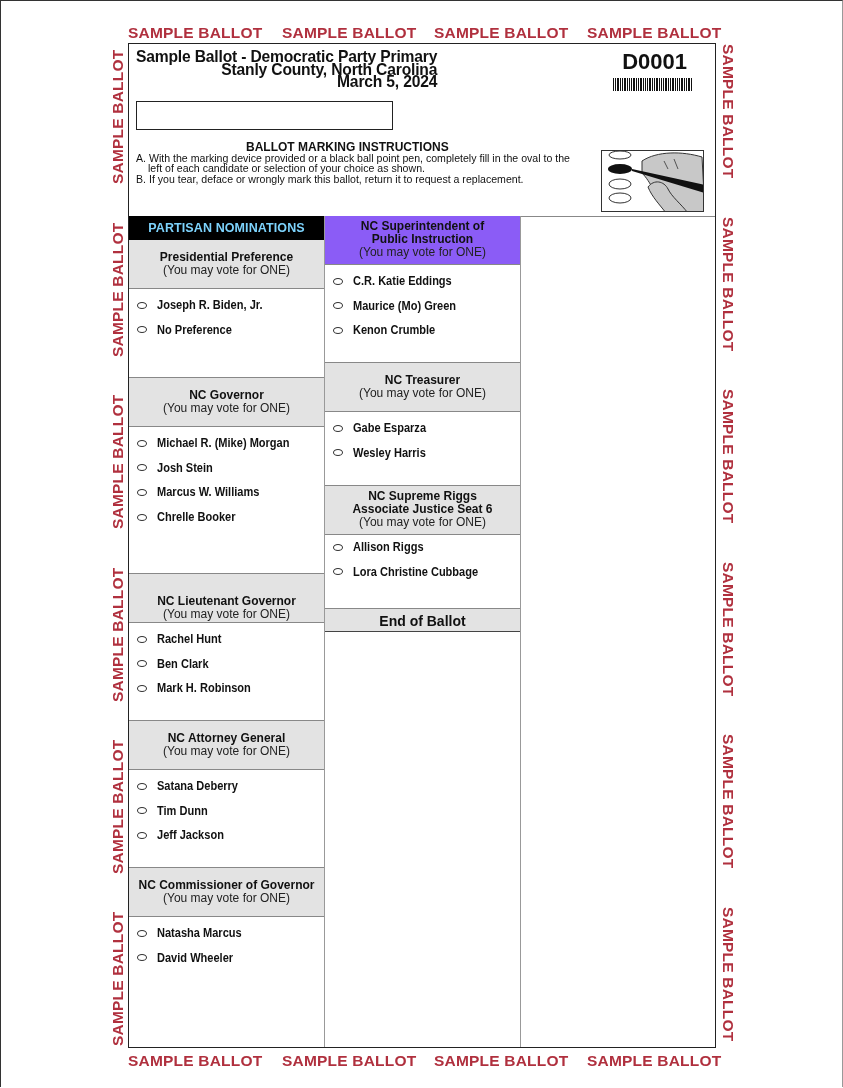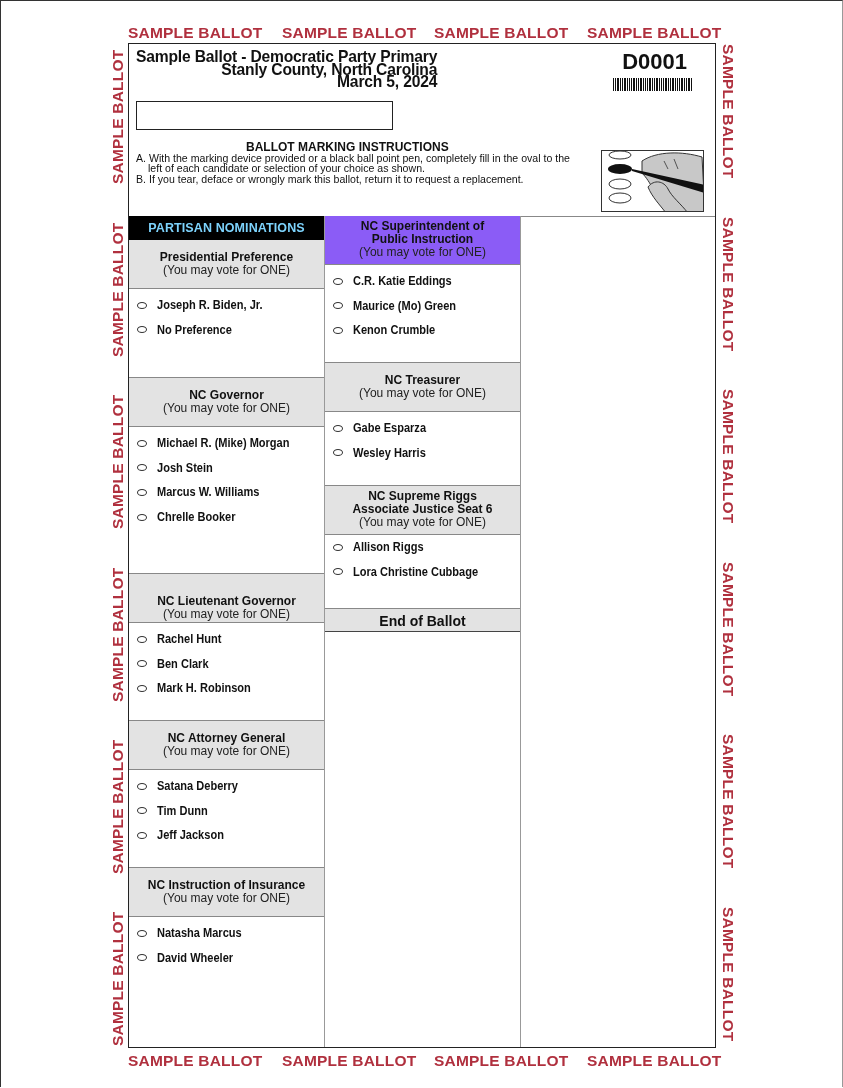--- a/index.html
+++ b/index.html
@@ -223,21 +223,21 @@
           <span class="oval"></span>
           <span class="nmx">Tim Dunn</span>
         </div>
       <div class="cand">
           <span class="oval"></span>
           <span class="nmx">Jeff Jackson</span>
         </div>
     </div>
 
     <div class="contest-h" style="height:49px;padding-top:11px">
-      <div class="nm">NC Instruction of Insurance</div>
+      <div class="nm">NC Commissioner of Governor</div>
       <div class="inst">(You may vote for ONE)</div>
     </div>
     <div style="padding-top:4px">
       <div class="cand">
           <span class="oval"></span>
           <span class="nmx">Natasha Marcus</span>
         </div>
       <div class="cand">
           <span class="oval"></span>
           <span class="nmx">David Wheeler</span>

